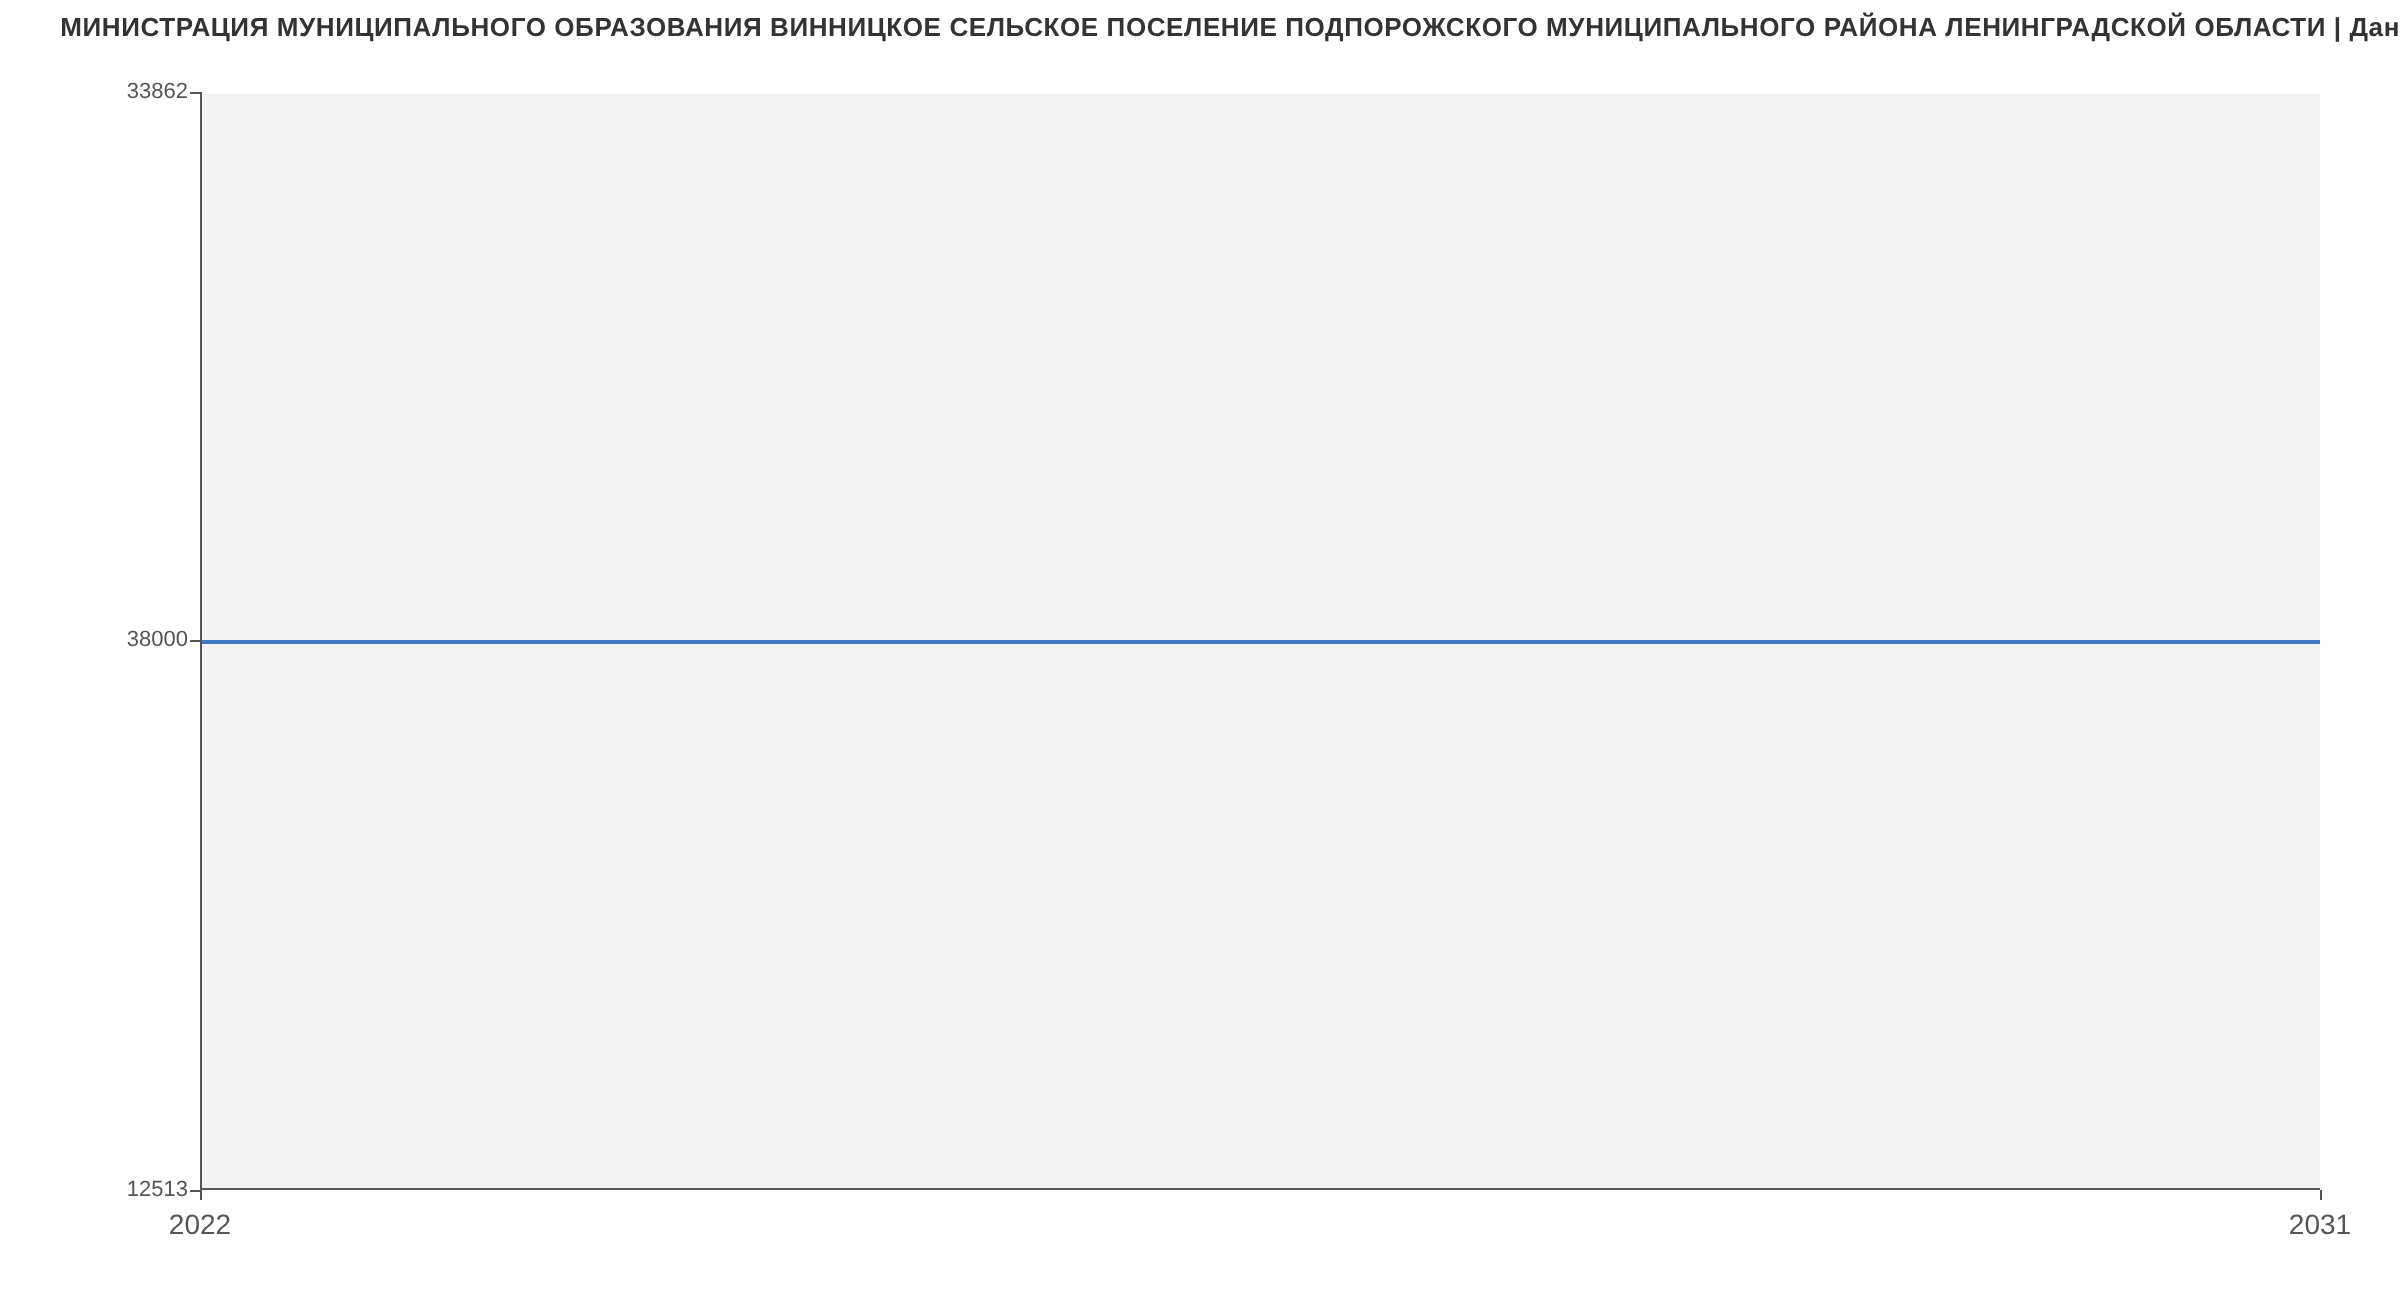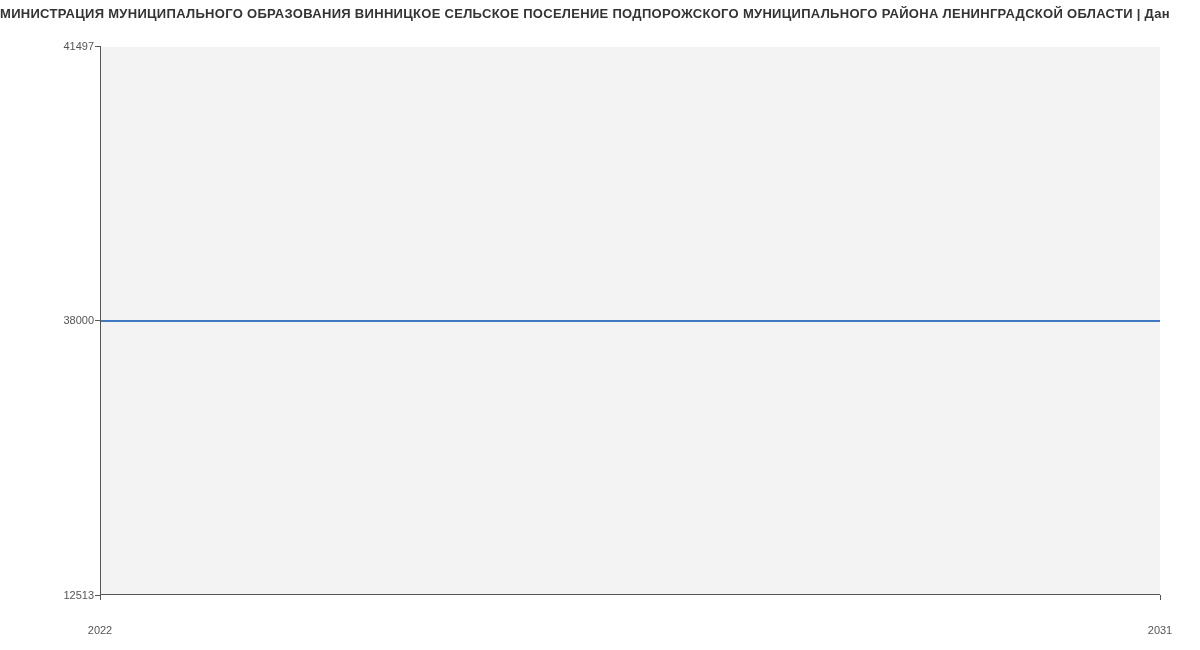--- a/index.html
+++ b/index.html
@@ -19,21 +19,21 @@
     .chart-title {
       position: absolute;
       top: 6px;
       left: 0;
       width: 1200px;
       font-size: 13px;
       font-weight: 700;
       color: #333;
       white-space: nowrap;
       letter-spacing: 0.3px;
-      text-align: left;
+      text-align: right;
     }
     .plot-area {
       position: absolute;
       left: 100px;
       top: 46px;
       width: 1060px;
       height: 549px;
       background: #f3f3f3;
       border-left: 1px solid #555;
       border-bottom: 1px solid #555;
@@ -56,24 +56,23 @@
       position: absolute;
       right: 1106px;
       font-size: 11px;
       color: #555;
       text-align: right;
       transform: translateY(-50%);
     }
     .x-tick {
       position: absolute;
       top: 604px;
-      font-size: 11px;
+      font-size: 14px;
       color: #555;
       transform: translateX(-50%);
-      margin-top: 20px;
     }
     .axis-tick-mark {
       position: absolute;
       background: #555;
     }
     .y-tick-mark {
       width: 5px;
       height: 1px;
       left: 95px;
     }
@@ -92,21 +91,21 @@
   <div class="plot-area">
     <div class="gridline-h" style="top:0;"></div>
     <div class="gridline-h" style="top:50%;"></div>
     <div class="data-line" style="top:50%;"></div>
   </div>
 
   <div class="axis-tick-mark y-tick-mark" style="top:46px;"></div>
   <div class="axis-tick-mark y-tick-mark" style="top:320px;"></div>
   <div class="axis-tick-mark y-tick-mark" style="top:595px;"></div>
 
-  <div class="y-tick" style="top:46px;">41497</div>
+  <div class="y-tick" style="top:46px;">33862</div>
   <div class="y-tick" style="top:320px;">38000</div>
   <div class="y-tick" style="top:595px;">12513</div>
 
   <div class="axis-tick-mark x-tick-mark" style="left:100px;"></div>
   <div class="axis-tick-mark x-tick-mark" style="left:1160px;"></div>
 
   <div class="x-tick" style="left:100px;">2022</div>
   <div class="x-tick" style="left:1160px;">2031</div>
 </div>
 

